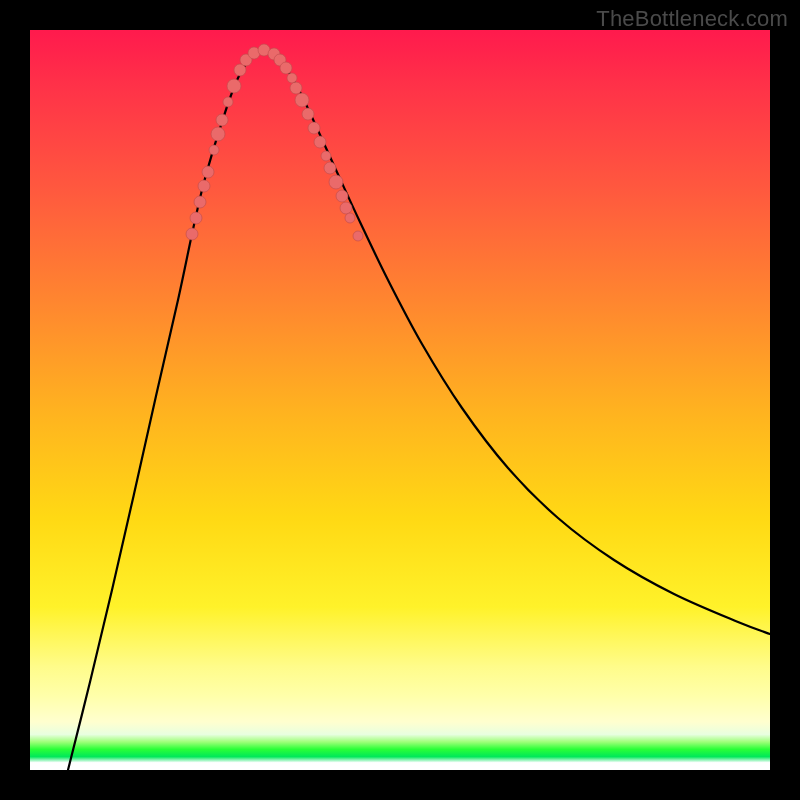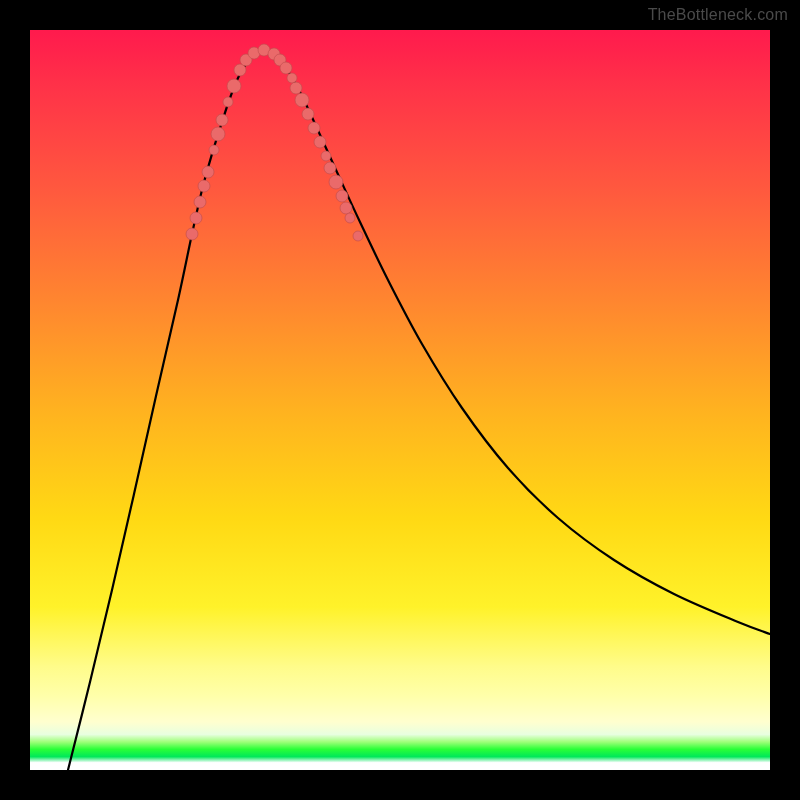--- a/index.html
+++ b/index.html
@@ -44,21 +44,21 @@
       #00e85a 98.2%,
       #ffffff 99.0%,
       #ffffff 100%
     );
   }
   .watermark {
     position: absolute;
     top: 6px;
     right: 12px;
     color: #4a4a4a;
-    font-size: 16px;
+    font-size: 22px;
     font-weight: 500;
     letter-spacing: 0.2px;
     user-select: none;
   }
   svg.curve {
     position: absolute;
     left: 0;
     top: 0;
     width: 740px;
     height: 740px;

